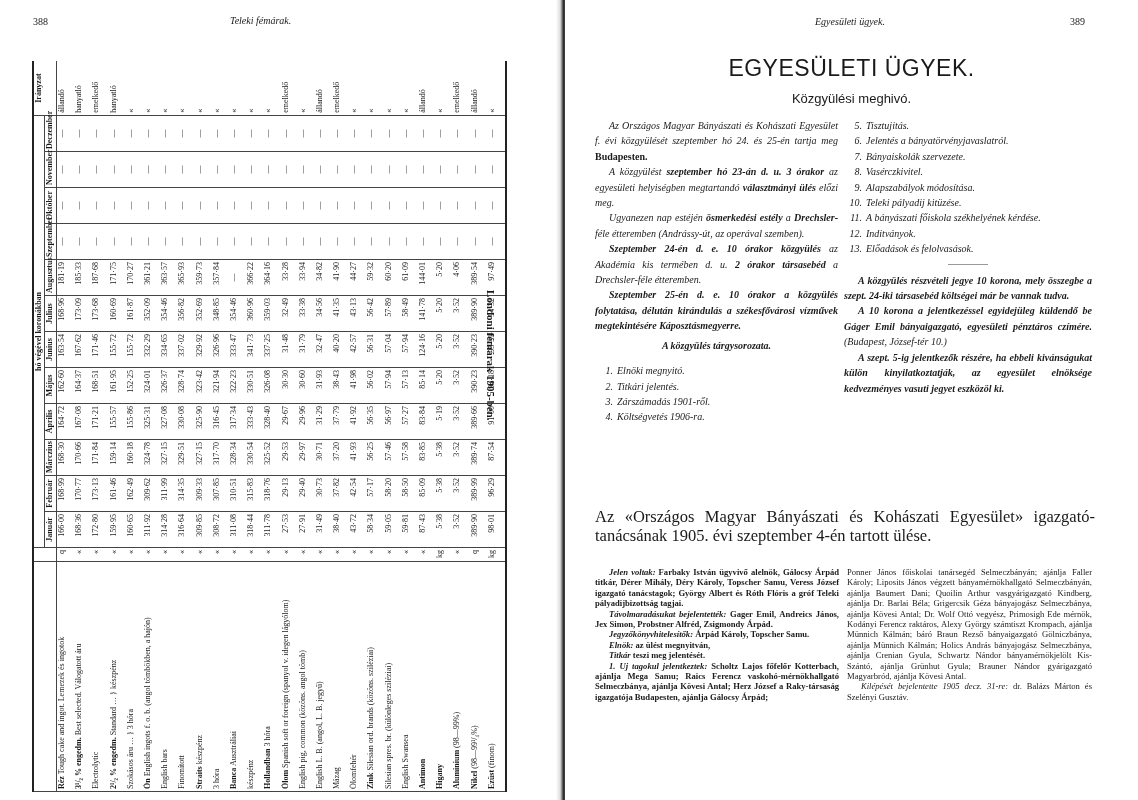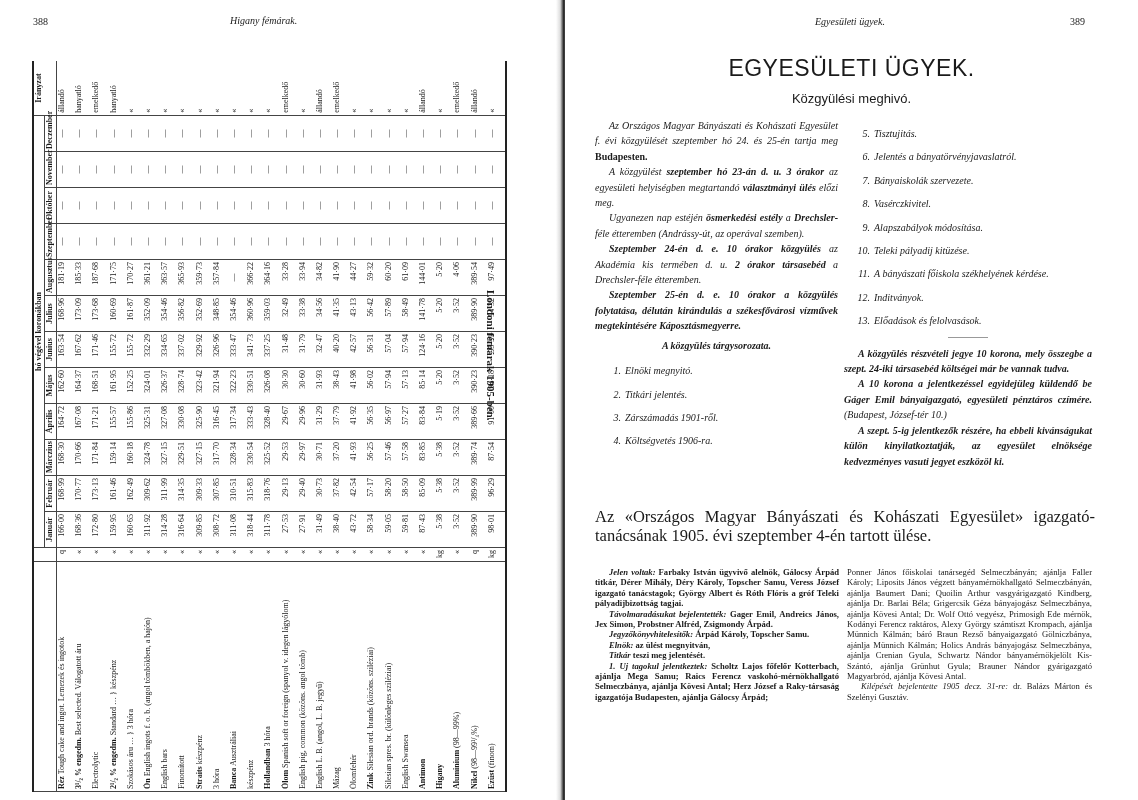--- a/index.html
+++ b/index.html
@@ -35,34 +35,34 @@
   #main-title{top:55px;font-size:23px;letter-spacing:.5px;}
   #sub-title{top:91px;font-size:13px;}
   .col{position:absolute;font-size:10px;line-height:15.4px;text-align:justify;}
   #col-a{left:30px;top:118px;width:243px;}
   #col-b{left:279px;top:118px;width:248px;}
   .it{font-style:italic;}
   .bd{font-weight:bold;font-style:italic;}
   .p{text-indent:14px;margin:0;}
   .center{text-align:center;}
   ol.agenda{list-style:none;margin:6px 0 0 0;padding:0;}
-  ol.agenda li{font-style:italic;margin:8px;padding-left:14px;text-indent:-14px;}
+  ol.agenda li{font-style:italic;margin:0;padding-left:14px;text-indent:-14px;}
   ol.agenda li span.n{display:inline-block;width:18px;text-align:right;margin-right:4px;}
   .rule{width:40px;height:1px;background:#999;margin:7px auto 8px;}
   #sec-title{position:absolute;left:30px;width:500px;top:507px;font-size:16.5px;line-height:19px;text-align:justify;}
   .small{position:absolute;font-size:8.6px;line-height:10.4px;text-align:justify;}
   #col-c{left:30px;top:567px;width:244px;font-weight:bold;}
   #col-d{left:282px;top:567px;width:245px;}
 </style>
 </head>
 <body>
 
 <div class="page" id="left-page">
   <span class="pnum" style="left:33px;top:16px;">388</span>
-  <span class="running" style="left:230px;top:15px;">Higany fémárak.</span>
+  <span class="running" style="left:230px;top:15px;">Teleki fémárak.</span>
 
   <div id="table-wrap">
     <table class="fem">
       <colgroup>
         <col style="width:230px">
           <col style="width:14px">
         <col id="mcols" span="12" style="width:36px">
         <col style="width:54px">
       </colgroup>
       <thead>

